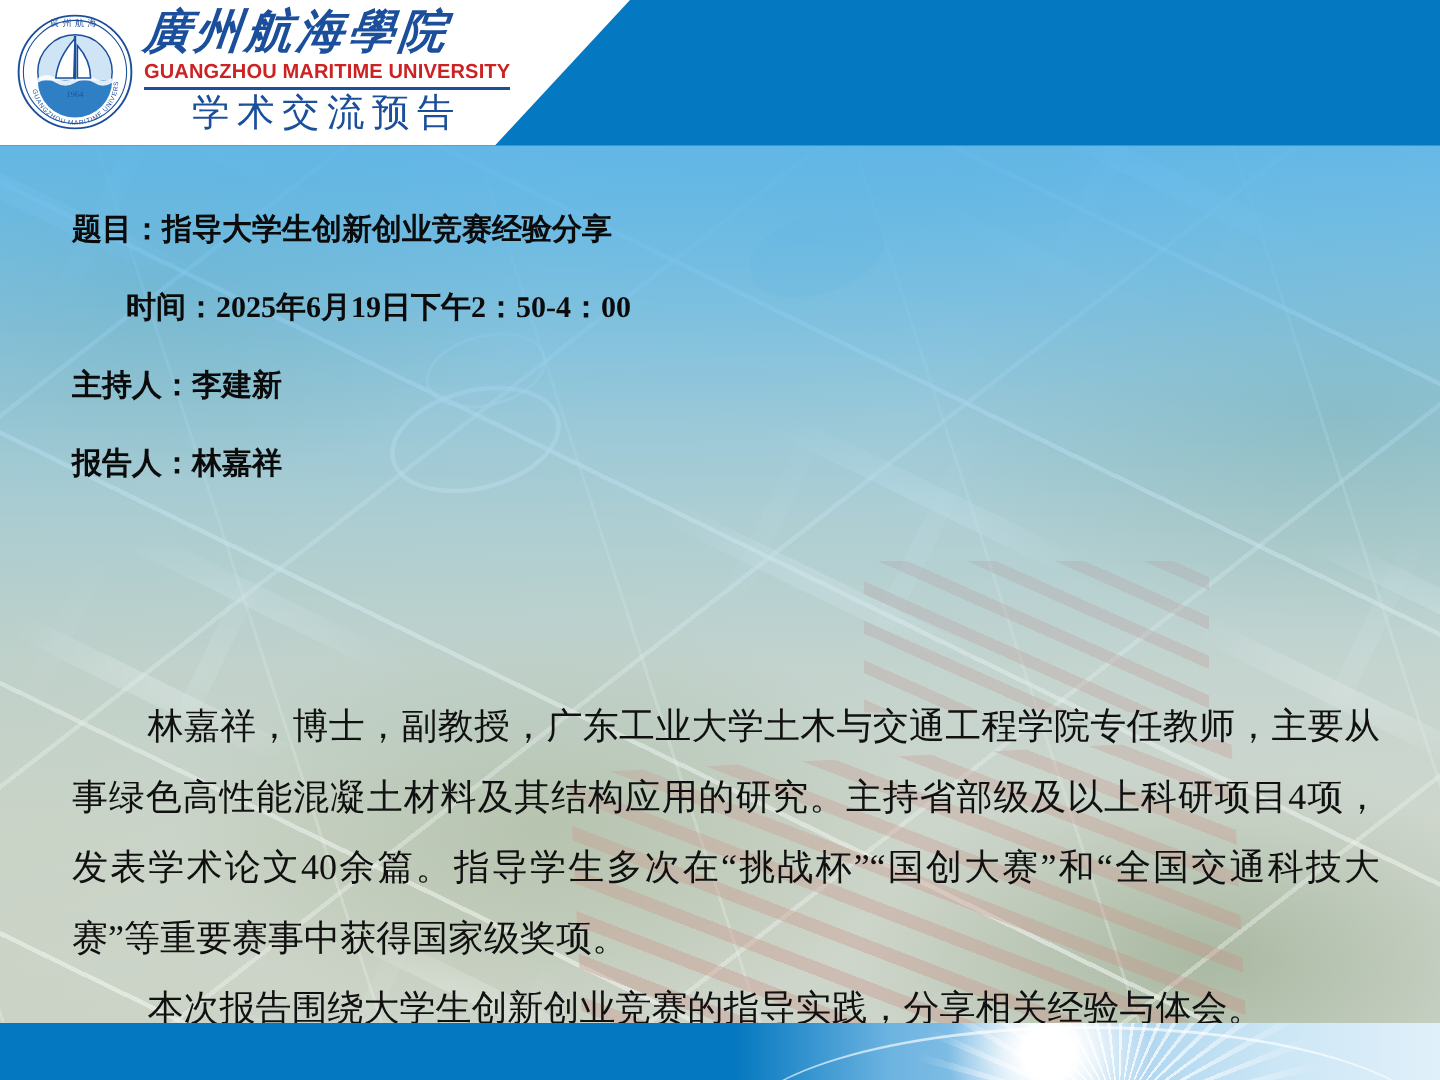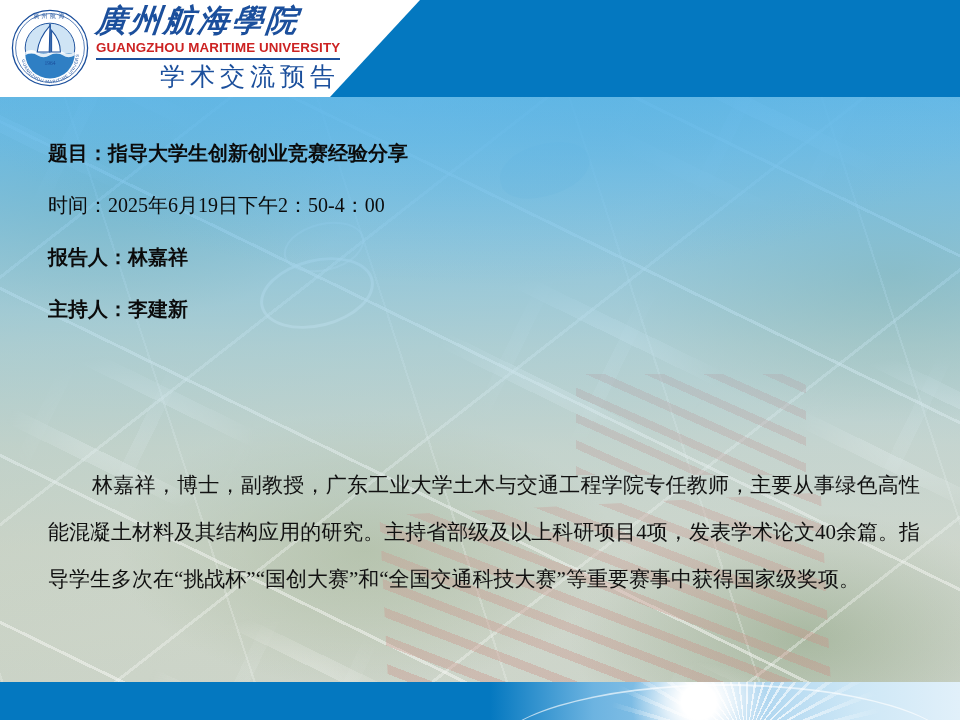--- a/index.html
+++ b/index.html
@@ -213,26 +213,26 @@
     transform-origin: left center;
   }
   .brand-rule {
     margin-top: 2px;
     width: 244px;
     height: 2px;
     background: #1b4f9c;
   }
   .brand-sub {
     margin-top: 1px;
-    font-family: Liberation Sans, sans-serif;
+    font-family: Liberation Serif, serif;
     font-size: 25px;
     color: #1b4f9c;
     letter-spacing: 5px;
     line-height: 30px;
-    text-align: right;
+    text-align: center;
     width: 244px;
     white-space: nowrap;
   }
 
   
   .content {
     position: absolute;
     left: 0; top: 97px;
     width: 960px;
     height: 663px;
@@ -247,31 +247,32 @@
     font-family: "Liberation Serif", "DejaVu Serif", serif;
     font-size: 20px;
     font-weight: bold;
     color: #0b0b0b;
     line-height: 25px;
     margin-bottom: 27px;
     white-space: nowrap;
   }
   .info-line.time,
   .info-line.place {
-    font-weight: normal;
+    font-weight: bold;
+    margin-left: 36px;
   }
   .bio {
     position: absolute;
     left: 48px;
     top: 365px;
     width: 872px;
   }
   .bio-para {
     font-family: "Liberation Serif", "DejaVu Serif", serif;
-    font-size: 21px;
+    font-size: 24px;
     color: #111111;
     line-height: 47px;
     text-indent: 2.1em;
     margin: 0;
     text-align: justify;
     text-justify: inter-character;
   }
   .bio-para.second {
     margin-top: 0px;
   }
@@ -362,26 +363,27 @@
       <div class="brand-en">GUANGZHOU MARITIME UNIVERSITY</div>
       <div class="brand-rule"></div>
       <div class="brand-sub">学术交流预告</div>
     </div>
   </div>
 
   <div class="content">
     <div class="info-list">
       <div class="info-line title">题目：指导大学生创新创业竞赛经验分享</div>
       <div class="info-line time">时间：2025年6月19日下午2：50-4：00</div>
+      <div class="info-line host">主持人：李建新</div>
       <div class="info-line speaker">报告人：林嘉祥</div>
-      <div class="info-line host">主持人：李建新</div>
     </div>
 
     <div class="bio">
       <p class="bio-para first">林嘉祥，博士，副教授，广东工业大学土木与交通工程学院专任教师，主要从事绿色高性能混凝土材料及其结构应用的研究。主持省部级及以上科研项目4项，发表学术论文40余篇。指导学生多次在“挑战杯”“国创大赛”和“全国交通科技大赛”等重要赛事中获得国家级奖项。</p>
+      <p class="bio-para second">本次报告围绕大学生创新创业竞赛的指导实践，分享相关经验与体会。</p>
     </div>
   </div>
 
   <div class="footer">
     <div class="sky"></div>
     <div class="rays"></div>
     <div class="glow"></div>
     <div class="arc"></div>
   </div>
 

